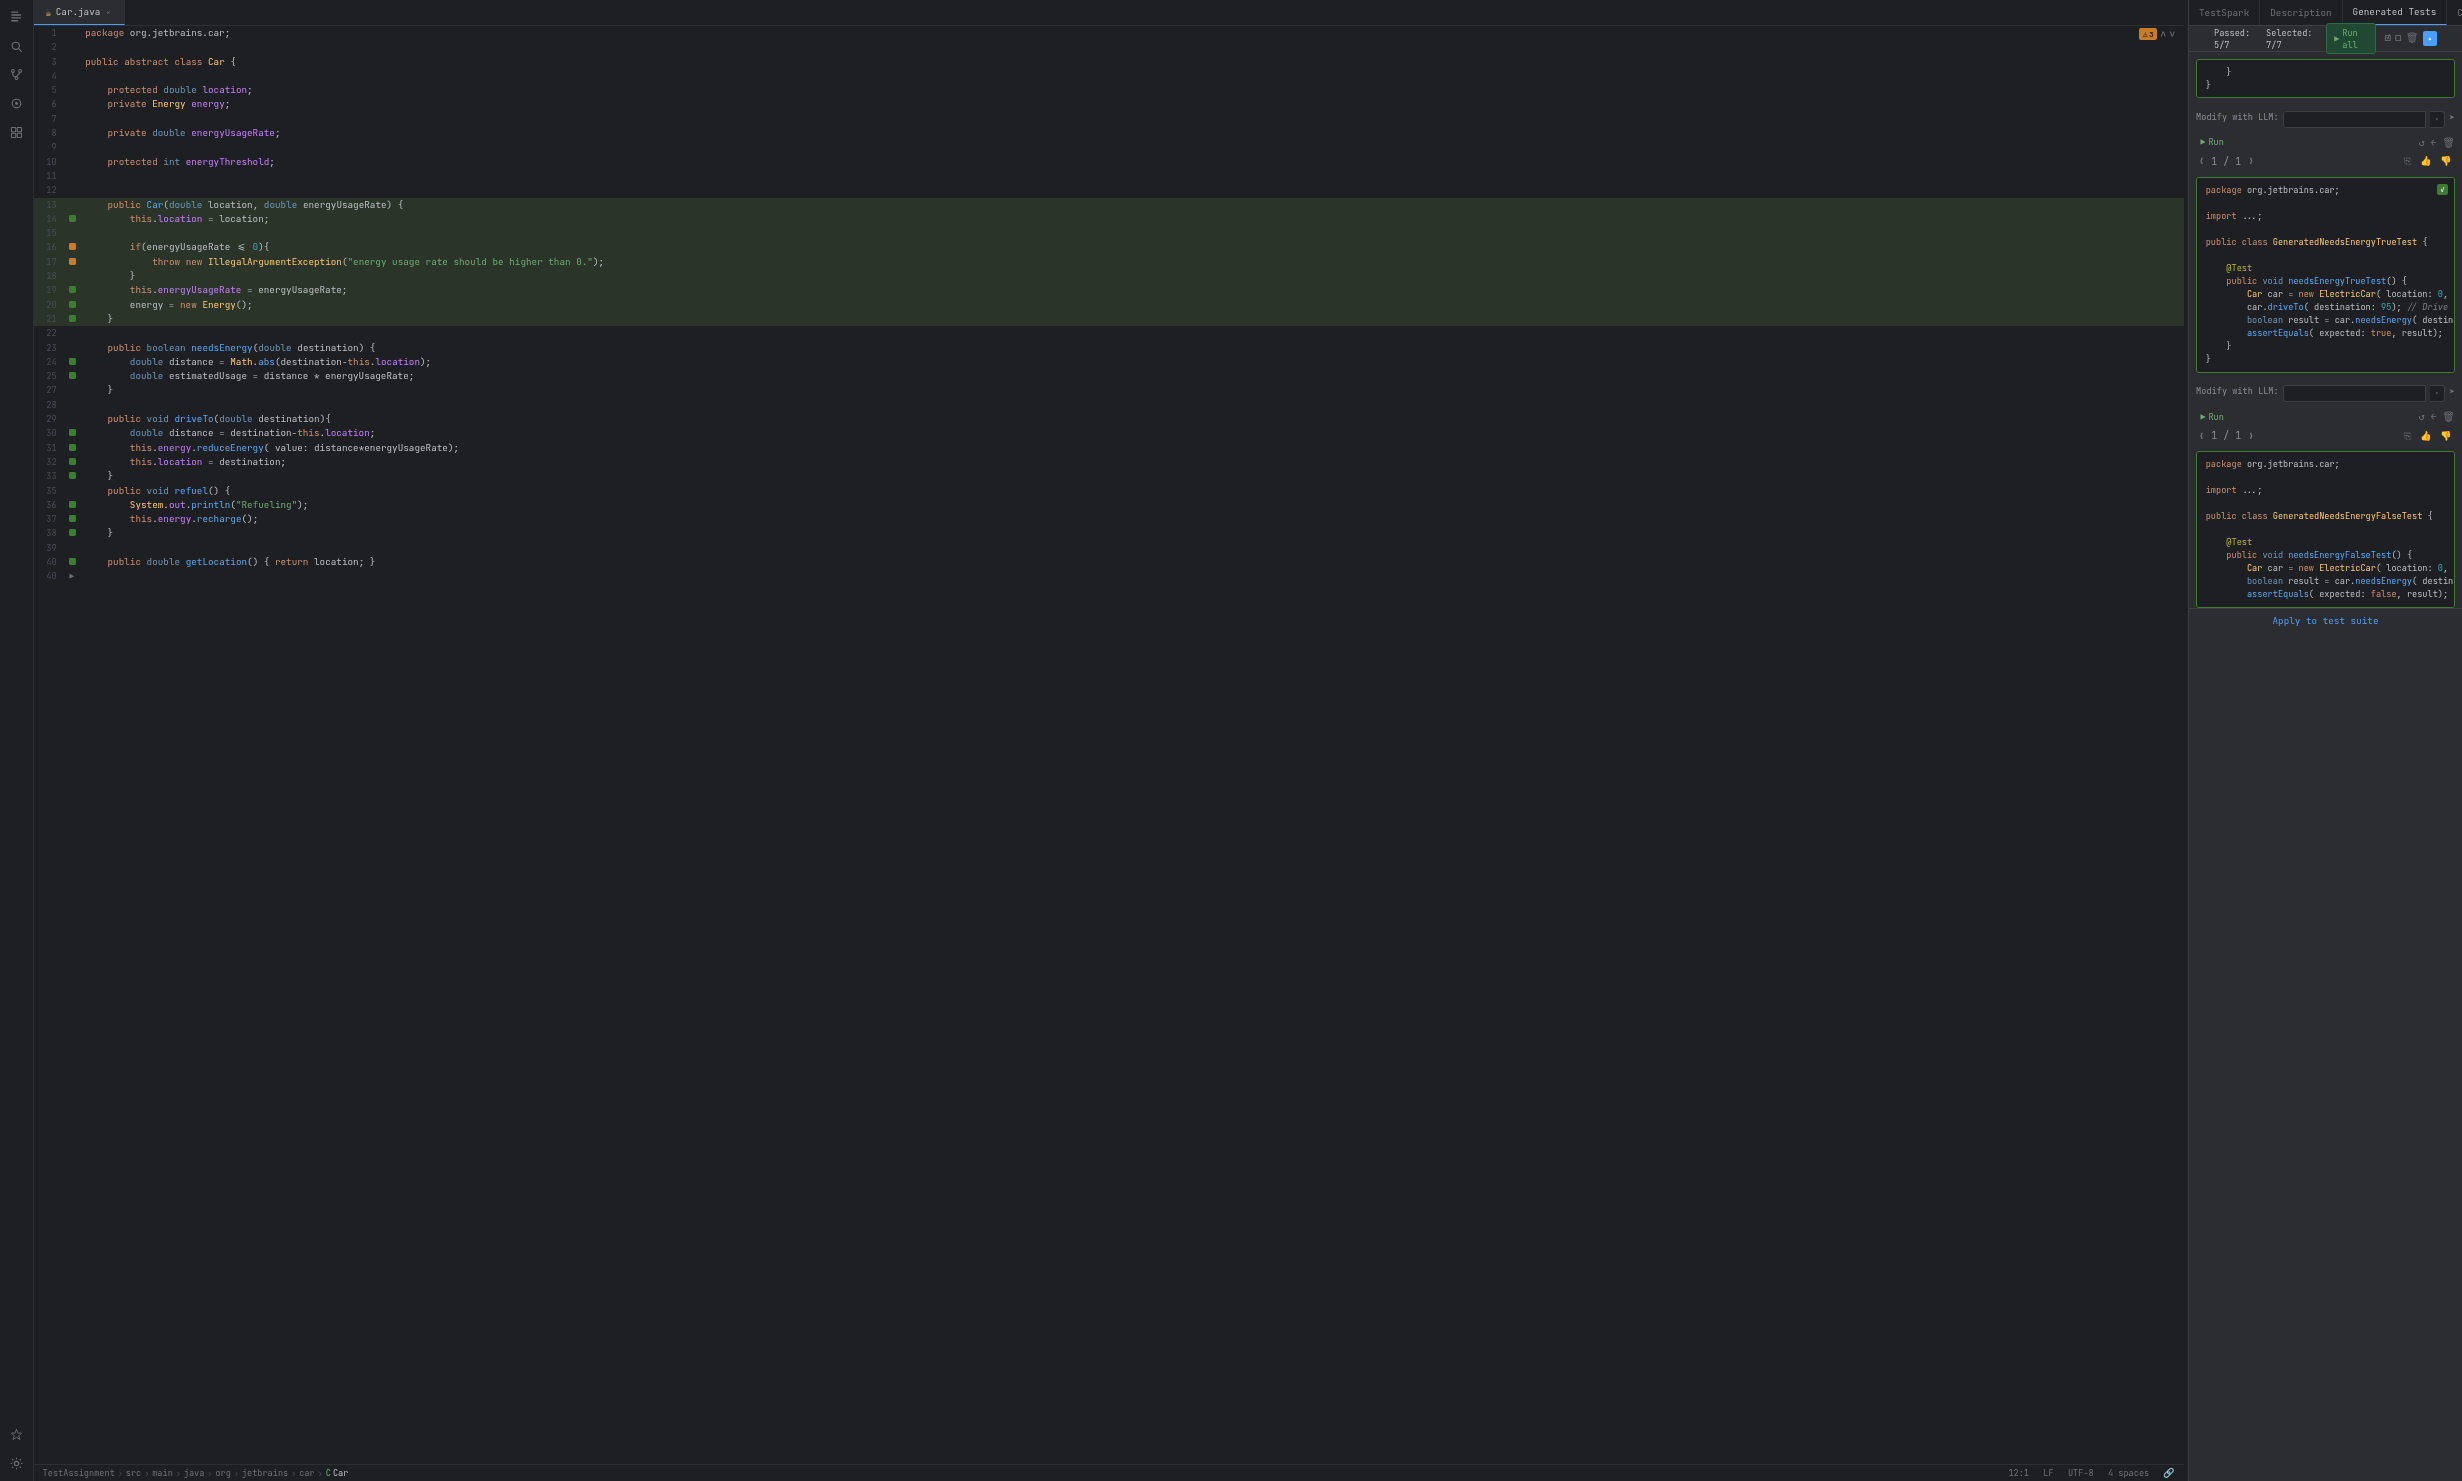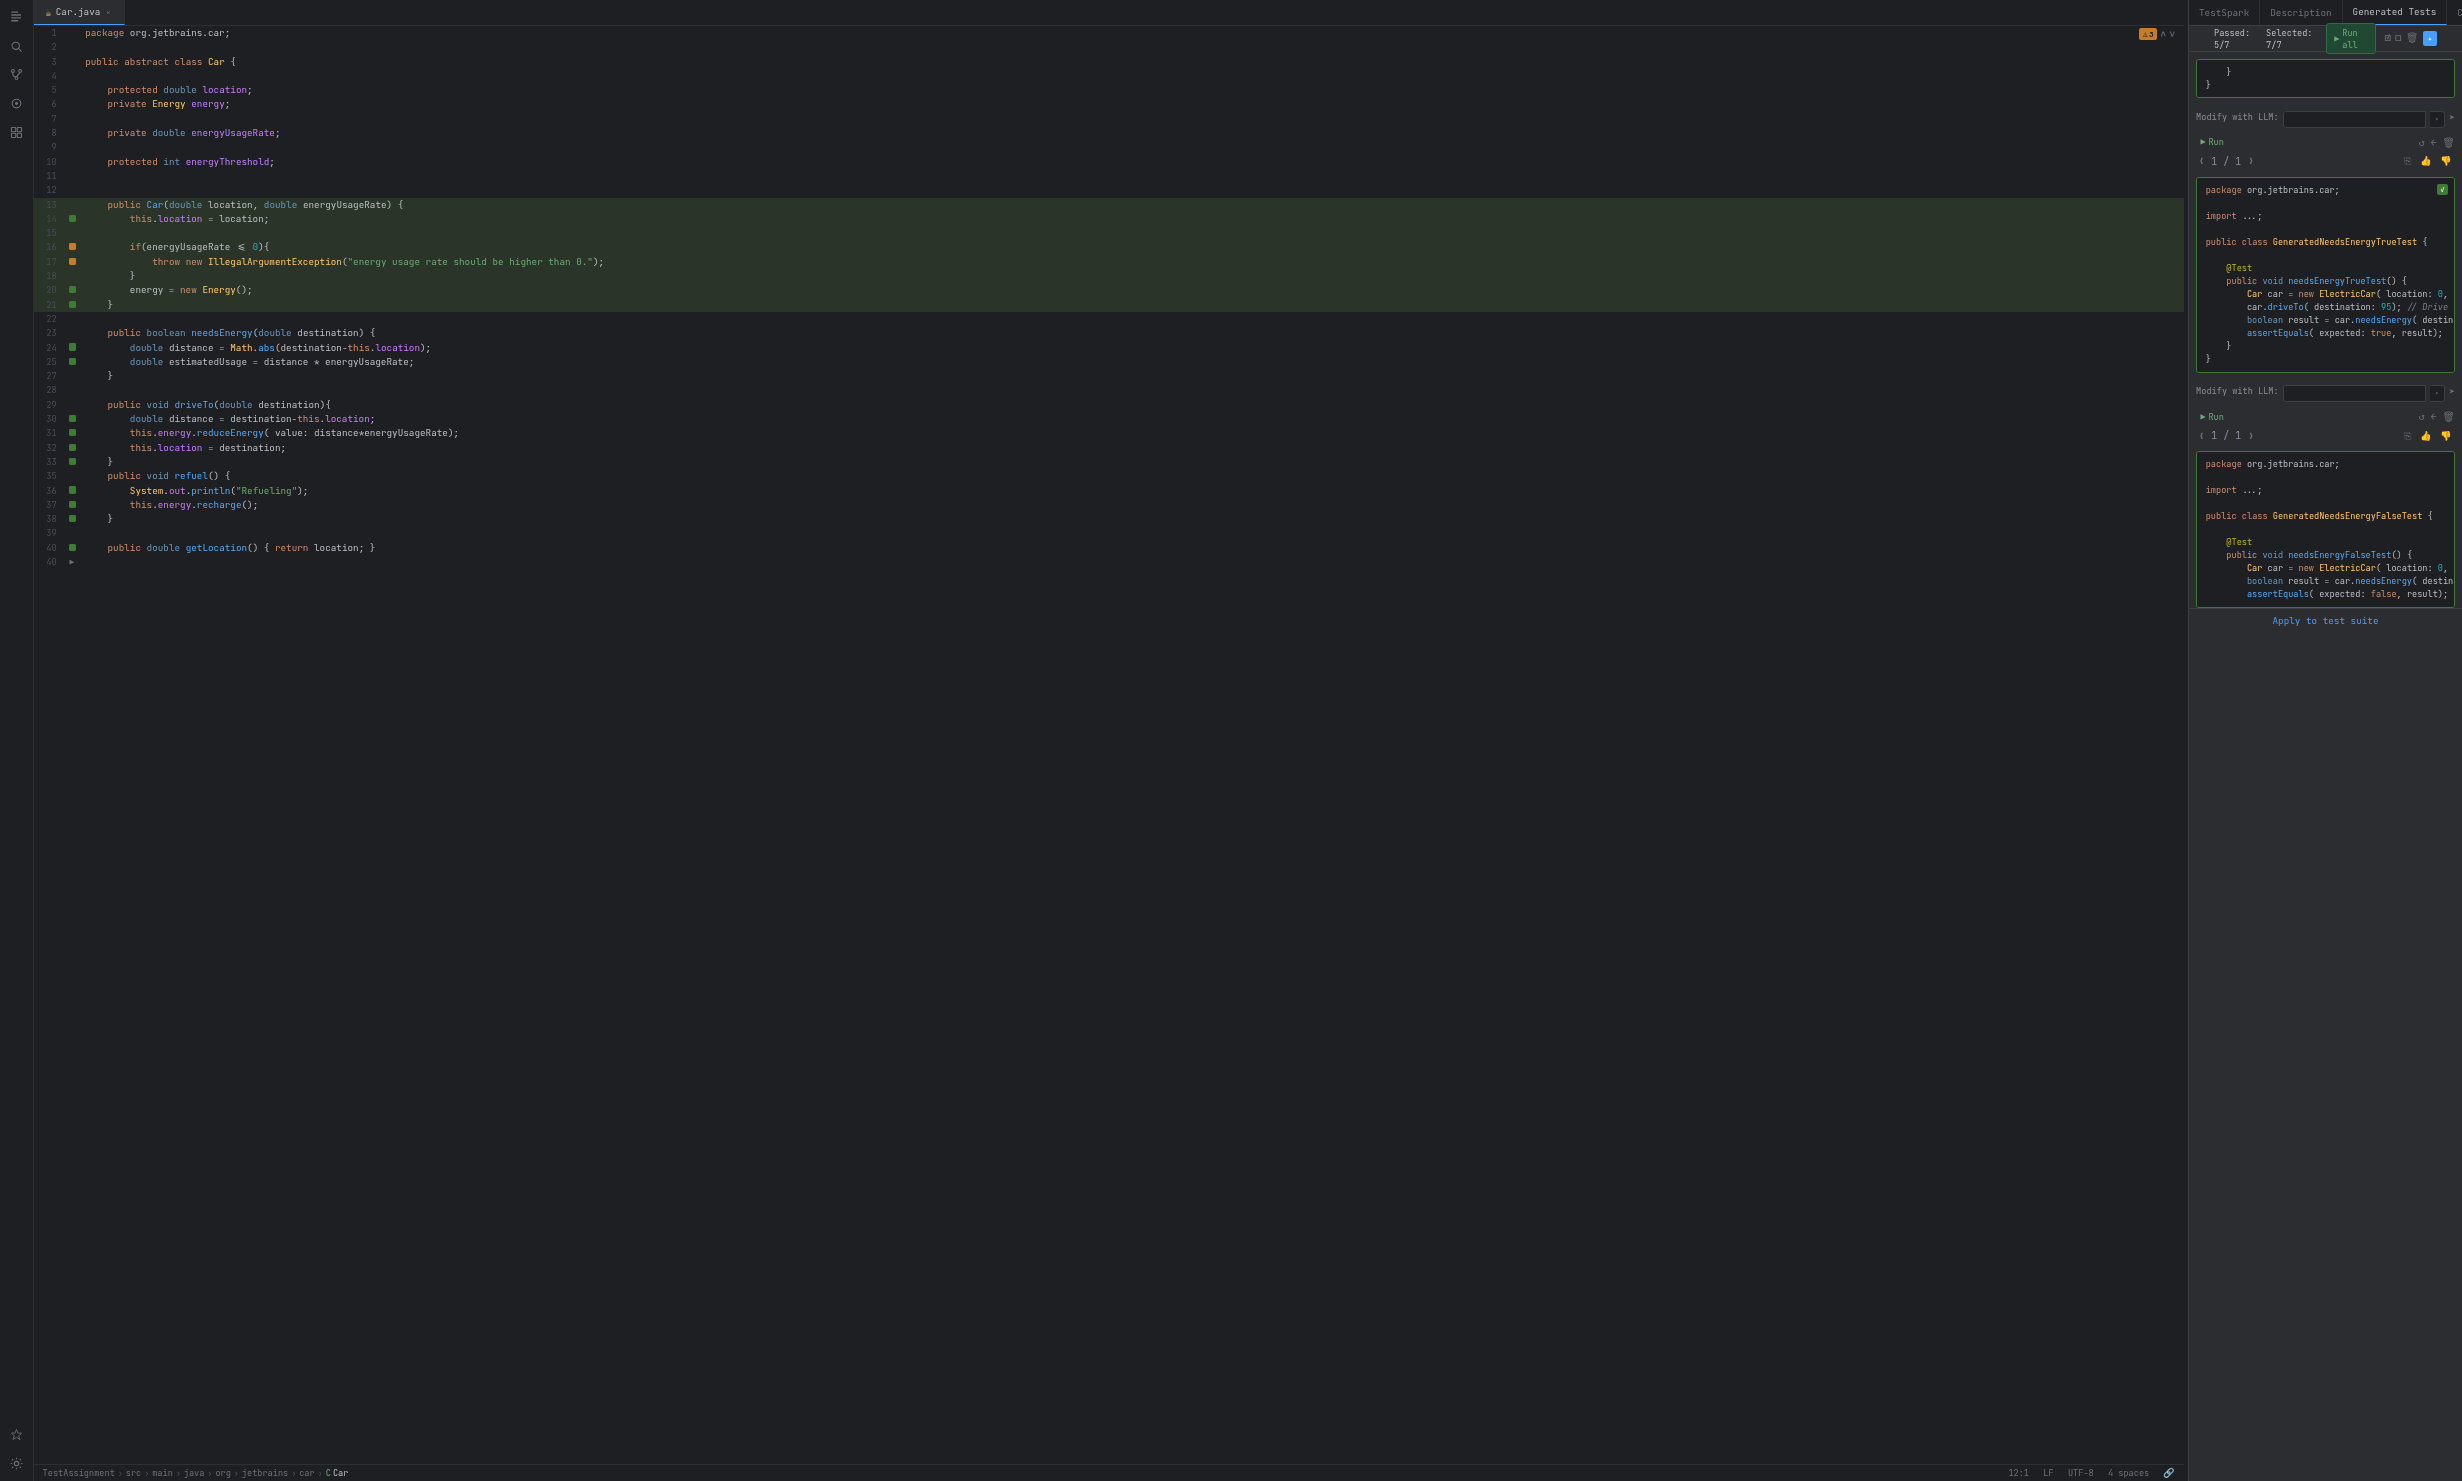--- a/index.html
+++ b/index.html
@@ -582,20 +582,25 @@
         </tr>
         <tr class="line-row highlighted">
           <td class="line-num">17</td>
           <td class="line-gutter"><div class="gutter-dot orange"></div></td>
           <td class="line-code">            <span class="kw">throw</span> <span class="kw">new</span> <span class="cls">IllegalArgumentException</span>(<span class="str">"energy usage rate should be higher than 0."</span>);</td>
         </tr>
         <tr class="line-row highlighted">
           <td class="line-num">18</td>
           <td class="line-gutter"></td>
           <td class="line-code">        }</td>
+        </tr>
+        <tr class="line-row highlighted">
+          <td class="line-num">19</td>
+          <td class="line-gutter"><div class="gutter-dot"></div></td>
+          <td class="line-code">        <span class="kw">this</span>.<span class="field">energyUsageRate</span> = energyUsageRate;</td>
         </tr>
         <tr class="line-row highlighted">
           <td class="line-num">20</td>
           <td class="line-gutter"><div class="gutter-dot"></div></td>
           <td class="line-code">        energy = <span class="kw">new</span> <span class="cls">Energy</span>();</td>
         </tr>
         <tr class="line-row highlighted">
           <td class="line-num">21</td>
           <td class="line-gutter"><div class="gutter-dot"></div></td>
           <td class="line-code">    }</td>

